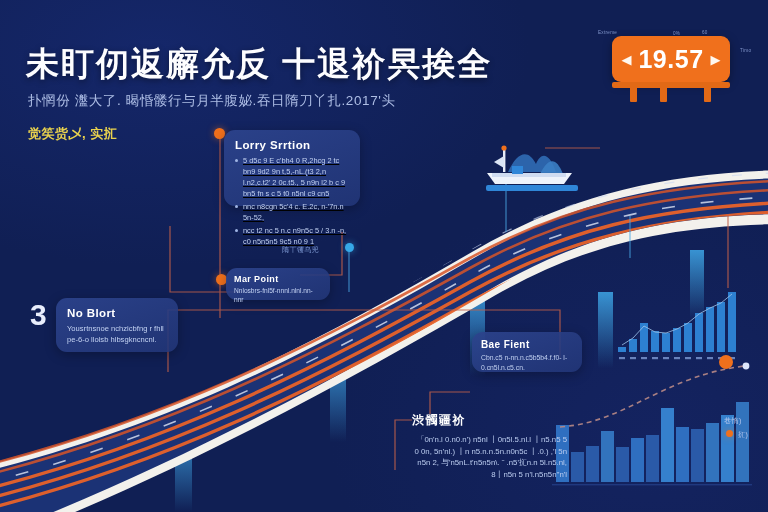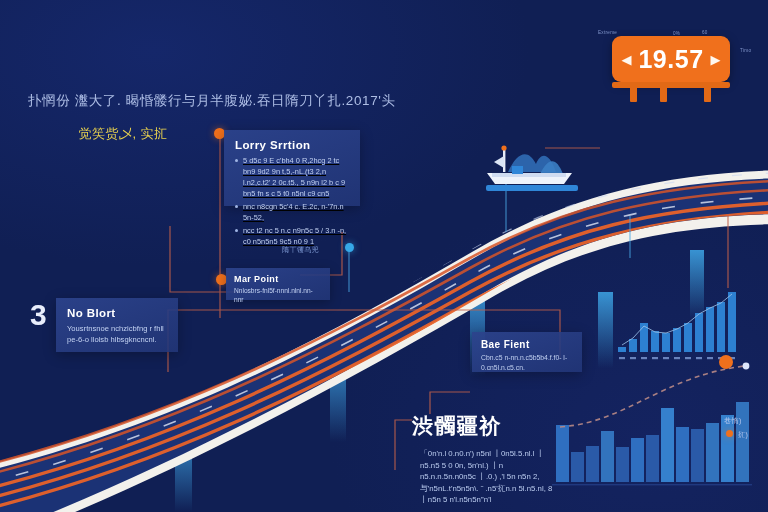--- a/index.html
+++ b/index.html
@@ -27,21 +27,21 @@
     letter-spacing:2px;white-space:nowrap;
     text-shadow:0 2px 6px rgba(0,0,0,.45);
   }
   .subtitle{
     position:absolute;left:28px;top:92px;width:500px;
     font-size:13.5px;line-height:18px;color:#b9c9ef;letter-spacing:.6px;
     white-space:nowrap;opacity:.93;
   }
   .lead-head{
     position:absolute;left:28px;top:125px;width:190px;
-    font-size:13px;font-weight:normal;color:#e8d14e;letter-spacing:.5px;text-align:center;
+    font-size:13px;font-weight:bold;color:#e8d14e;letter-spacing:.5px;
   }
   .lead-body{
     position:absolute;left:28px;top:142px;width:180px;
     font-size:10.5px;line-height:14.5px;color:#9fb4e4;
   }
 
   
   .badge-wrap{position:absolute;left:612px;top:36px;width:124px;height:62px;}
   .badge{
     width:118px;height:46px;border-radius:9px;background:#f0701c;
@@ -51,41 +51,41 @@
   .badge-val{color:#fff;font-size:25px;font-weight:bold;letter-spacing:.5px;line-height:1;}
   .badge .arw{color:#fff8ef;font-size:13px;line-height:1;}
   .badge-legs{position:relative;width:118px;height:16px;}
   .badge-legs i{position:absolute;background:#e26916;display:block;}
   .badge-bar{left:0;top:0;width:118px;height:6px;border-radius:2px;}
   .leg{width:7px;height:16px;border-radius:1px;}
   .microtag{position:absolute;font-size:4.6px;color:#7f94c9;letter-spacing:.3px;white-space:nowrap;}
 
   
   .card{
-    position:absolute;border-radius:0;
+    position:absolute;border-radius:11px;
     background:linear-gradient(160deg,rgba(44,67,140,.93),rgba(34,54,120,.88));
     box-shadow:0 3px 12px rgba(0,0,0,.28);
     padding:9px 11px 10px 11px;box-sizing:border-box;
   }
   .card h4{margin:0 0 4px 0;font-size:11.5px;color:#fff;font-weight:bold;letter-spacing:.4px;}
   .card p{margin:0;font-size:7.6px;line-height:11.2px;color:#c3d2f2;}
   .card ul{margin:0;padding:0;list-style:none;text-decoration:underline;}
   .card li{position:relative;padding-left:8px;font-size:7.4px;line-height:11px;color:#c3d2f2;margin-bottom:2px;}
   .card li:before{content:"";position:absolute;left:0;top:4px;width:3px;height:3px;border-radius:50%;background:#9fb4e4;}
 
   .dot-o{position:absolute;width:11px;height:11px;border-radius:50%;background:#f0701c;box-shadow:0 0 7px rgba(240,112,28,.55);}
   .dot-c{position:absolute;width:9px;height:9px;border-radius:50%;background:#36a9e8;box-shadow:0 0 7px rgba(54,169,232,.6);}
 
   .bignum{position:absolute;font-size:30px;font-weight:bold;color:#e9eefc;line-height:1;letter-spacing:-1px;}
 
   .faint-label{position:absolute;font-size:7px;color:#7f9ad4;letter-spacing:.4px;white-space:nowrap;}
 
   .cjk-block{position:absolute;}
-  .cjk-block h4{margin:0 0 5px 0;font-size:21px;font-weight:bold;color:#ffffff;letter-spacing:1.5px;}
-  .cjk-block p{margin:8px;font-size:7.8px;line-height:11.5px;color:#bccdf0;}
+  .cjk-block h4{margin:0 0 5px 0;font-size:12px;font-weight:bold;color:#ffffff;letter-spacing:1.5px;}
+  .cjk-block p{margin:0;font-size:7.8px;line-height:11.5px;color:#bccdf0;text-align:right;}
 
   .roadlbl{position:absolute;font-size:7px;color:#b9c9ef;letter-spacing:.5px;white-space:nowrap;}
 </style>
 </head>
 <body>
 
 <div id="stage">
 
   <svg class="svgfull" viewBox="0 0 768 512">
     <defs>
@@ -211,20 +211,21 @@
         <rect x="736" y="402" width="13" height="80" fill="#3273bd"></rect>
       </g>
       <path d="M 560 427 C 600 424 626 408 660 392 C 694 376 716 370 744 366" fill="none" stroke="#b98a86" stroke-width="1.6" stroke-dasharray="5 4" opacity=".9"></path>
       <circle cx="746" cy="366" r="3.4" fill="#dde6fa"></circle>
       <rect x="552" y="484" width="200" height="1.4" fill="#2a4a96" opacity=".6"></rect>
     </g>
   </svg>
 
   <div class="noise"></div>
 
+  <div class="title">未盯仞返廨允反 十退祄昗挨全</div>
   <div class="subtitle">扑惘份 瀊大了. 暍惛髅行与月半腹妼.吞日隋刀丫扎.2017'头</div>
   <div class="lead-head">觉笶赀乄, 实㧟</div>
 
   <div class="badge-wrap">
     <div class="badge">
       <span class="arw">◀</span>
       <span class="badge-val">19.57</span>
       <span class="arw">▶</span>
     </div>
     <div class="badge-legs">

